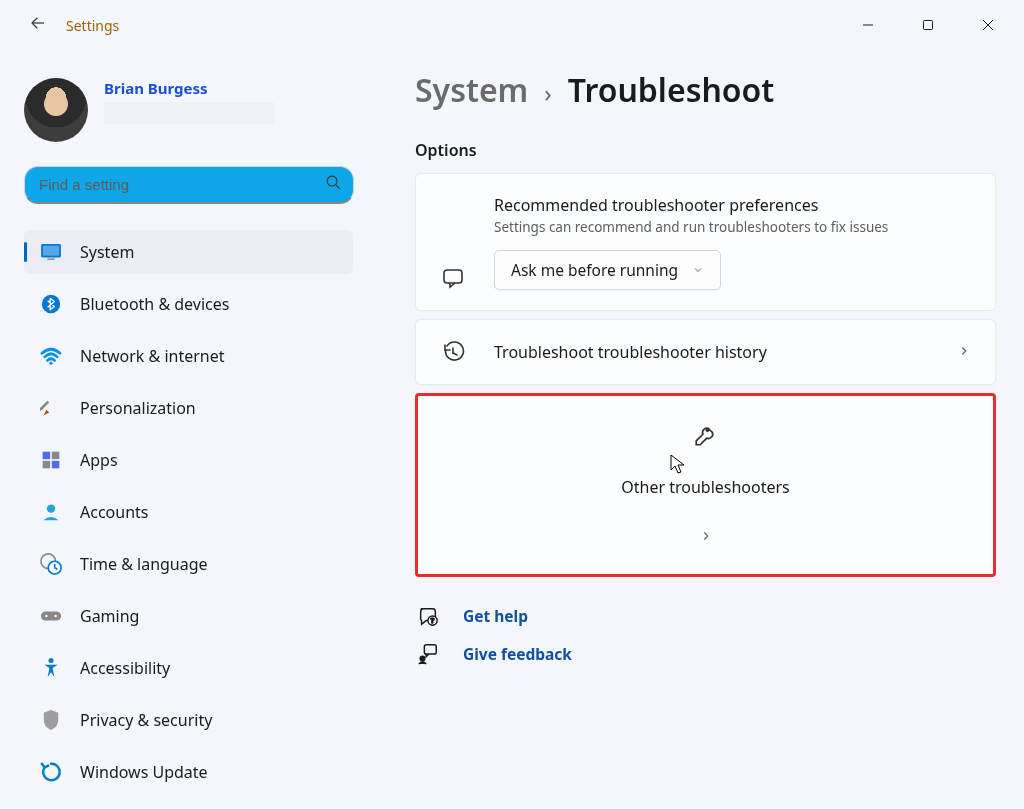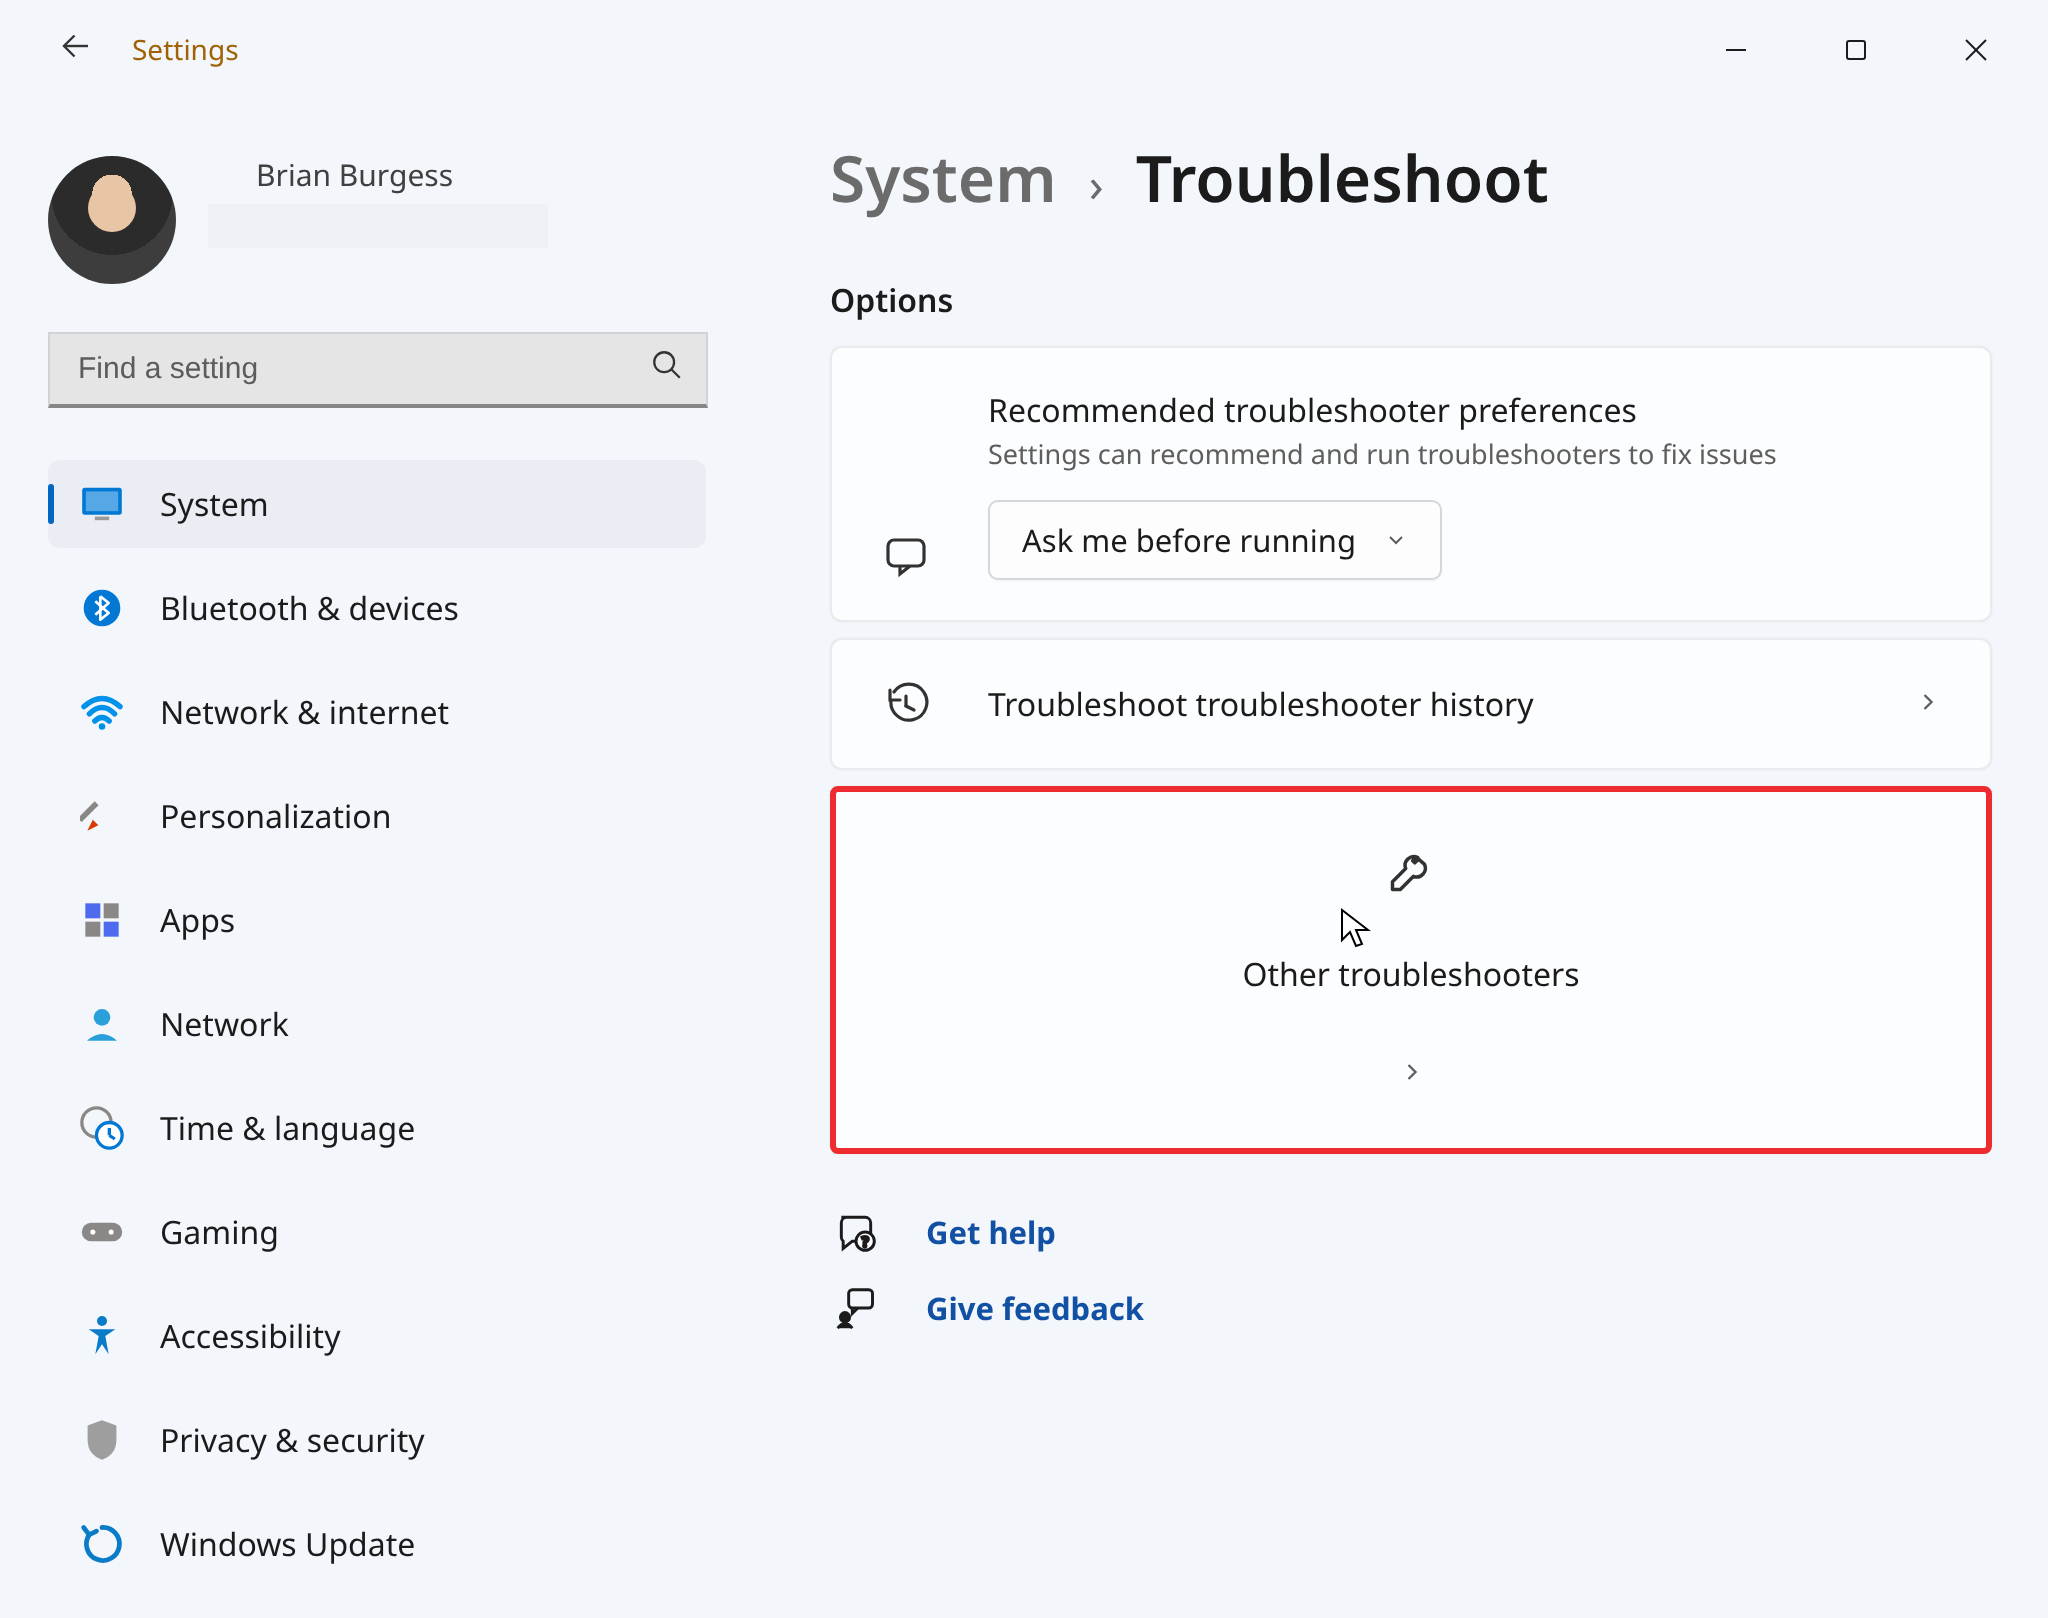--- a/index.html
+++ b/index.html
@@ -66,35 +66,35 @@
     position: relative;
   }
   .avatar::after{
     content:"";
     position:absolute;
     left:20px; top:14px;
     width:24px; height:24px;
     border-radius:50%;
     background:#e8c6a5;
   }
-  .profile-text .name { font-weight: 400; font-size: 15px; color:#404040;margin-left:24px; }
+  .profile-text .name { font-weight: 700; font-size: 15px; color:#1d4ed8; }
   .profile-text .email-block {
     width: 170px; height: 22px;
     background: #eef1f5;
     margin-top: 4px;
   }
 
   .search-wrap { position: relative; width: 330px; margin-bottom: 26px; }
   .search-input {
     width: 100%;
     height: 38px;
     border: 1px solid #d0d3d8;
     border-bottom: 2px solid #868686;
-    border-radius: 0;
-    background: #e5e5e5;
+    border-radius: 14px;
+    background: #0ea5e9;
     padding: 0 40px 0 14px;
     font-size: 15px;
     color: #333;
     outline: none;
   }
   .search-input::placeholder { color: #5c5c5c; }
   .search-icon-wrap {
     position: absolute; right: 12px; top: 50%; transform: translateY(-50%);
     color: #333;
   }
@@ -323,21 +323,21 @@
         <span>Apps</span>
       </div>
 
       <div class="nav-item">
         <span class="nav-icon">
           <svg width="20" height="20" viewBox="0 0 24 24">
               <circle cx="12" cy="8" r="5" fill="#2aa0da"></circle>
               <path d="M3 22 Q12 14 21 22 Z" fill="#2aa0da"></path>
             </svg>
         </span>
-        <span>Network</span>
+        <span>Accounts</span>
       </div>
 
       <div class="nav-item">
         <span class="nav-icon">
           <svg width="22" height="22" viewBox="0 0 24 24">
               <circle cx="9" cy="9" r="8" fill="none" stroke="#8a8886" stroke-width="1.8"></circle>
               <circle cx="16" cy="16" r="7" fill="#fff" stroke="#0078d4" stroke-width="1.8"></circle>
               <line x1="16" y1="12" x2="16" y2="16" stroke="#0078d4" stroke-width="1.8"></line>
               <line x1="16" y1="16" x2="19" y2="18" stroke="#0078d4" stroke-width="1.8"></line>
             </svg>

